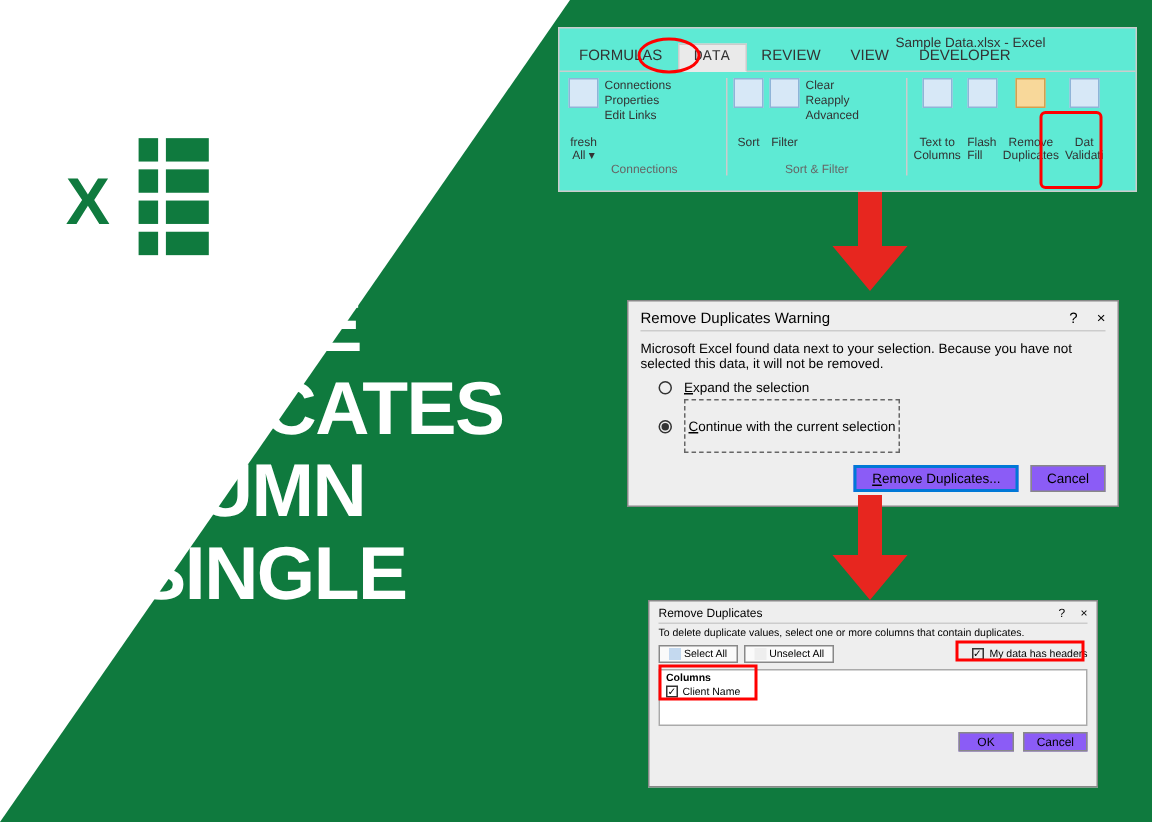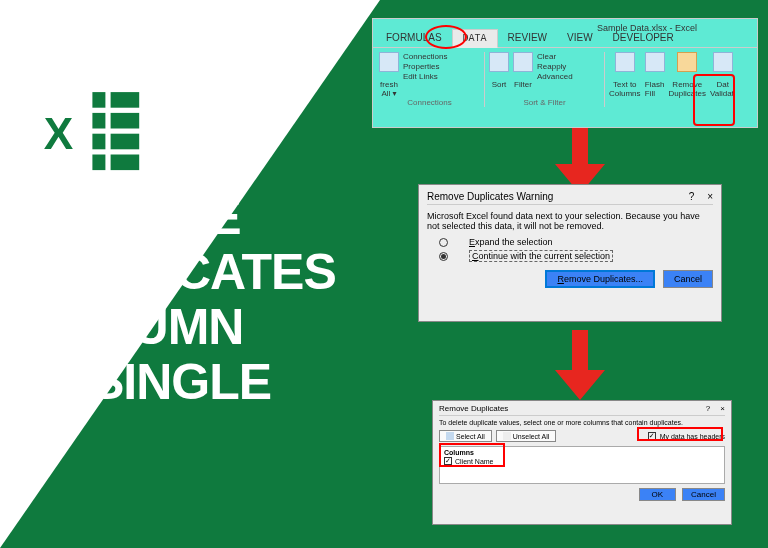--- a/index.html
+++ b/index.html
@@ -19,39 +19,39 @@
 .ribbon-tabs { display: flex; padding: 10px 3px 0 3px; gap: 0; border-bottom: 1px solid #ccc; font-size: 10px; }
 .ribbon-tab { padding: 3px 10px; color: #333; }
 .ribbon-tab.active { background: #eaeaea; border: 1px solid #ccc; border-bottom: 1px solid #eaeaea; margin-bottom: -1px; font-family: Liberation Mono, monospace; }
 .data-circle { position: absolute; top: 6px; left: 52px; width: 42px; height: 24px; border: 2px solid red; border-radius: 50%; }
 .remove-dup-circle { position: absolute; top: 55px; right: 22px; width: 42px; height: 52px; border: 2px solid red; border-radius: 4px; }
 
 .ribbon-body { display: flex; padding: 4px 2px; font-size: 8px; color: #333; }
 .ribbon-group { display: flex; flex-direction: column; border-right: 1px solid #ccc; padding: 0 4px; }
 .ribbon-group-label { font-size: 8px; color: #666; text-align: center; margin-top: auto; }
 .ribbon-items { display: flex; gap: 4px; }
-.ribbon-item { display: flex; flex-direction: column; align-items: center; gap: 8px; }
+.ribbon-item { display: flex; flex-direction: column; align-items: center; gap: 18px; }
 .ribbon-icon { width: 20px; height: 20px; background: #d7e8f7; border: 1px solid #8fb4d8; }
 .ribbon-small-list { display: flex; flex-direction: column; gap: 1px; font-size: 8px; }
 
 
 .arrow-down { position: absolute; }
 .arrow-down svg { display: block; }
 
 
-.dialog1 { position: absolute; top: 184px; left: 418px; width: 304px; height: 138px; background: #eee; border: 1px solid #888; font-size: 10px; padding: 4px 8px; }
+.dialog1 { position: absolute; top: 200px; left: 418px; width: 328px; height: 138px; background: #eee; border: 1px solid #888; font-size: 10px; padding: 4px 8px; }
 .dialog1 .title { font-size: 10px; padding: 2px 0; border-bottom: 1px solid #ccc; display: flex; justify-content: space-between; }
 .dialog1 .body-text { font-size: 9px; margin: 6px 0; }
 .dialog1 .question { font-size: 9px; margin: 4px 0; }
-.radio-line { display: flex; align-items: center; gap: 21px; margin: 3px 0; font-size: 9px; padding-left: 12px; }
+.radio-line { display: flex; align-items: center; gap: 8px; margin: 3px 0; font-size: 9px; padding-left: 12px; }
 .radio { width: 9px; height: 9px; border: 1px solid #333; border-radius: 50%; display: flex; align-items: center; justify-content: center; }
 .radio.checked::after { content: ''; width: 5px; height: 5px; background: #333; border-radius: 50%; }
-.radio-highlight { border: 1px dashed #666; padding: 0 2px; }
+.radio-highlight { border: 1px dashed #666; padding: 12px 2px; }
 .dialog-buttons { display: flex; justify-content: flex-end; gap: 8px; margin-top: 8px; }
-.btn { border: 1px solid #888; background: #3b82f6; font-size: 9px; padding: 2px 10px; }
+.btn { border: 1px solid #888; background: #8b5cf6; font-size: 9px; padding: 2px 10px; }
 .btn.primary { border: 2px solid #0078d7; }
 
 
 .dialog2 { position: absolute; top: 400px; left: 432px; width: 300px; height: 125px; background: #eee; border: 1px solid #888; font-size: 8px; padding: 3px 6px; }
 .dialog2 .title { display: flex; justify-content: space-between; border-bottom: 1px solid #ccc; padding-bottom: 2px; }
 .dialog2 .subtext { font-size: 7px; margin: 3px 0; }
 .dialog2 .buttons-row { display: flex; align-items: center; gap: 4px; margin: 4px 0; }
 .sm-btn { border: 1px solid #888; background: #fafafa; font-size: 7px; padding: 1px 6px; display: flex; align-items: center; gap: 2px; }
 .checkbox { width: 8px; height: 8px; border: 1px solid #333; display: flex; align-items: center; justify-content: center; font-size: 7px; }
 .checkbox.checked::after { content: '✓'; font-size: 7px; }

